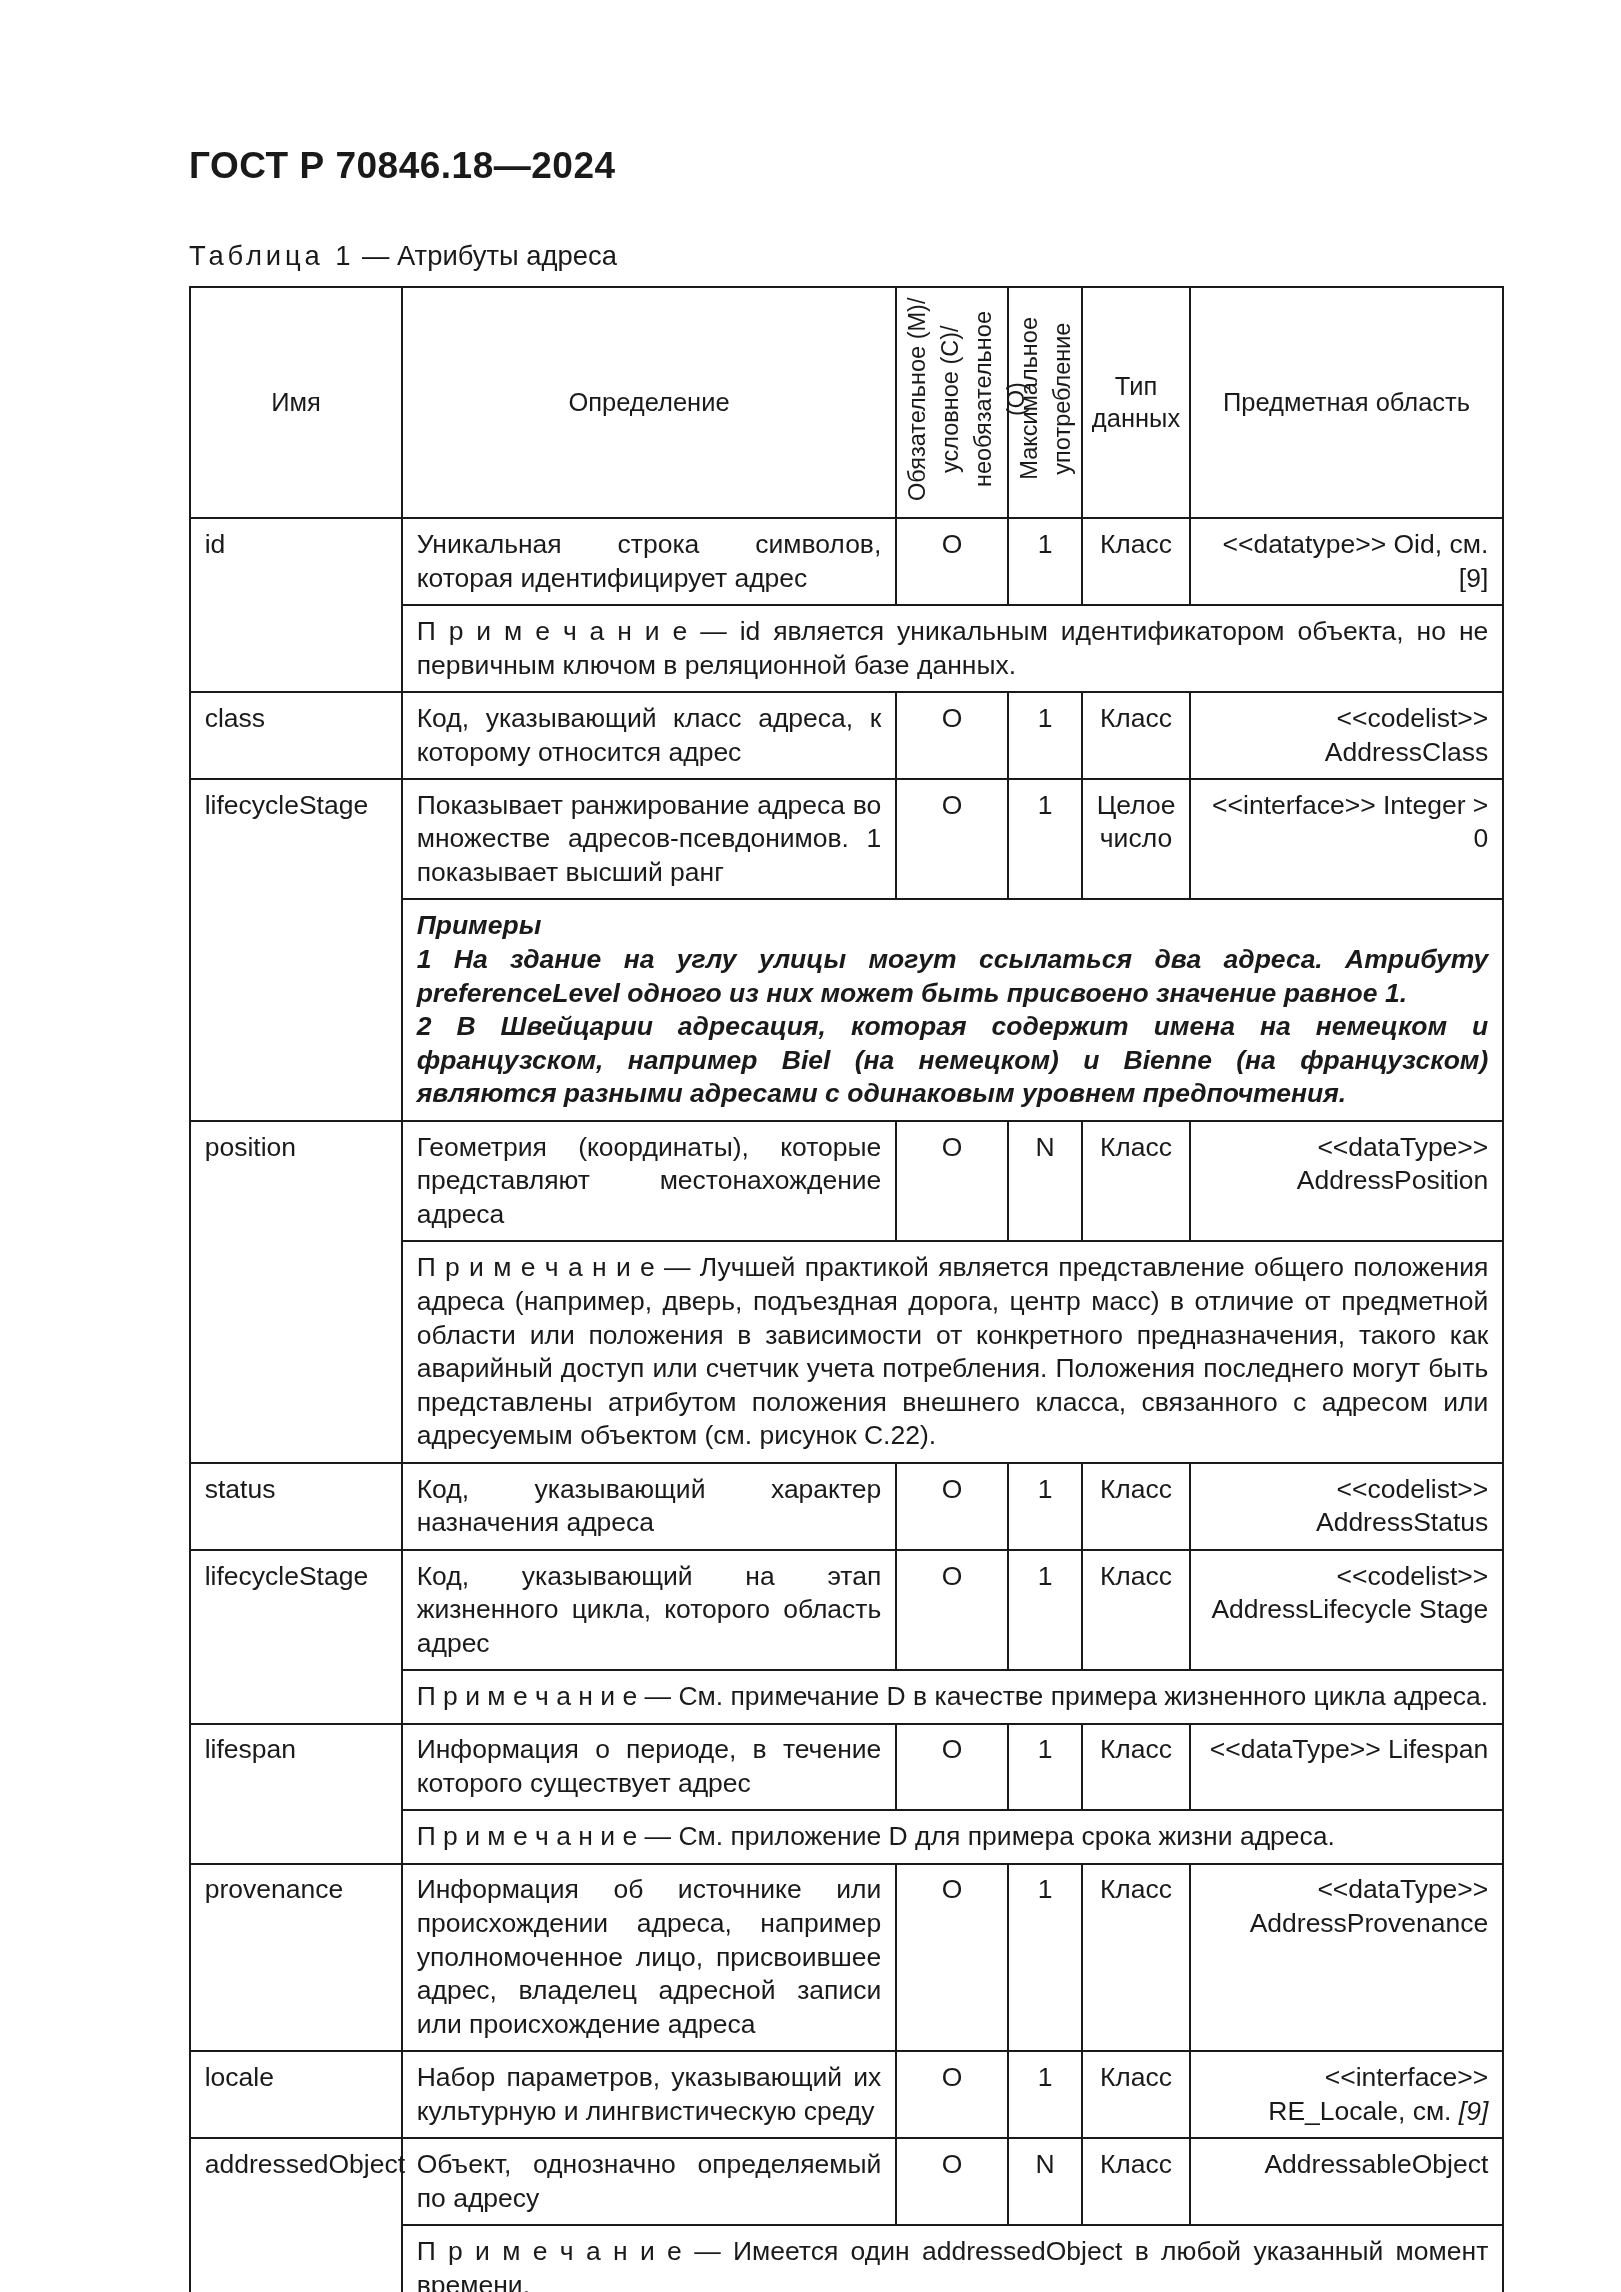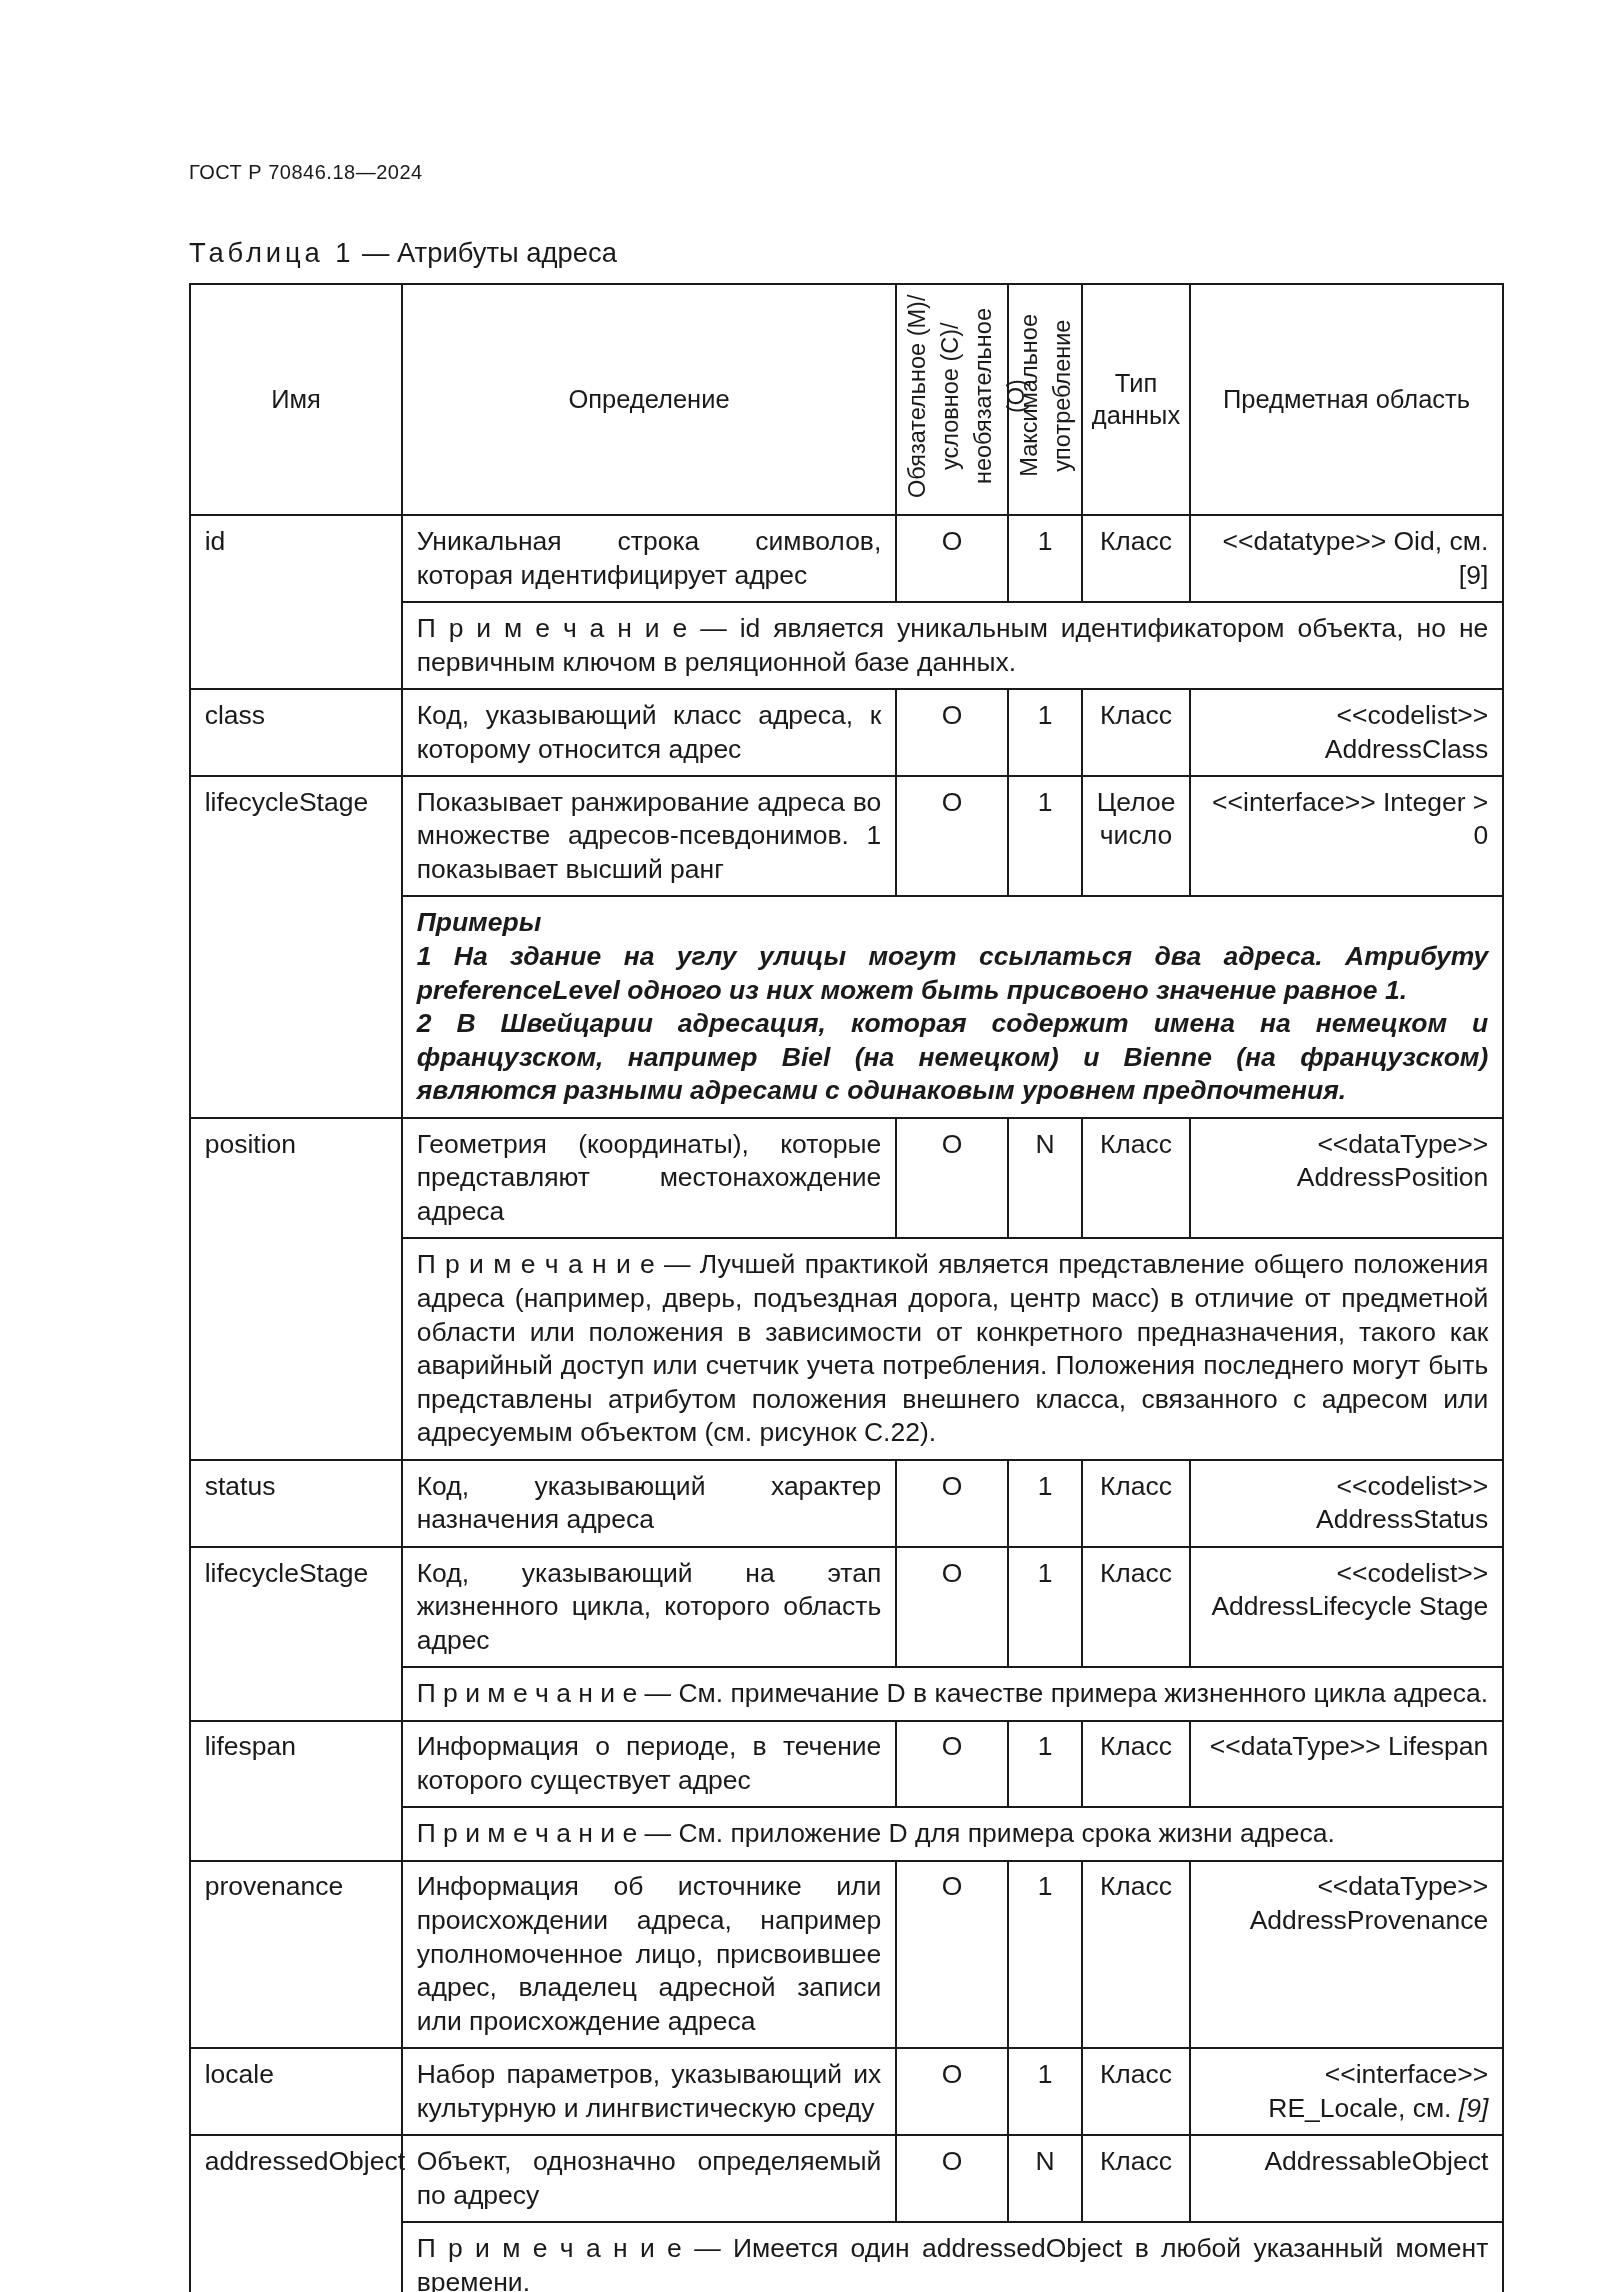--- a/index.html
+++ b/index.html
@@ -12,24 +12,23 @@
     color: #1a1a1a;
     -webkit-font-smoothing: antialiased;
   }
   .page {
     position: absolute;
     left: 189px;
     top: 145px;
     width: 1312px;
   }
   .doc-code {
-    font-size: 20px;
-    font-weight: normal;
+    font-size: 37px;
+    font-weight: bold;
     letter-spacing: 0.5px;
-    margin-top: 16px;
   }
   .caption {
     margin-top: 53px;
     margin-bottom: 13.7px;
     font-size: 27.4px;
   }
   .caption .cap-label { letter-spacing: 3.9px; }
   .caption .cap-rest { letter-spacing: 0; }
 
   table.attr {

